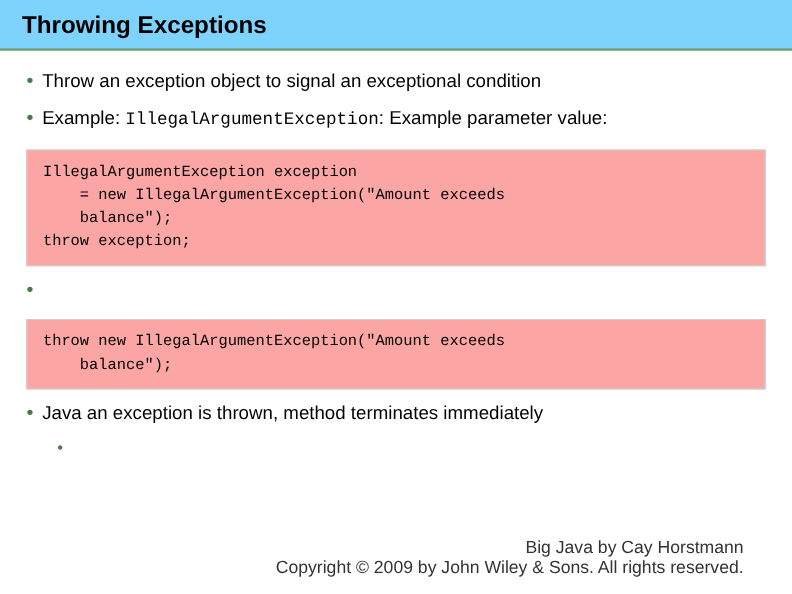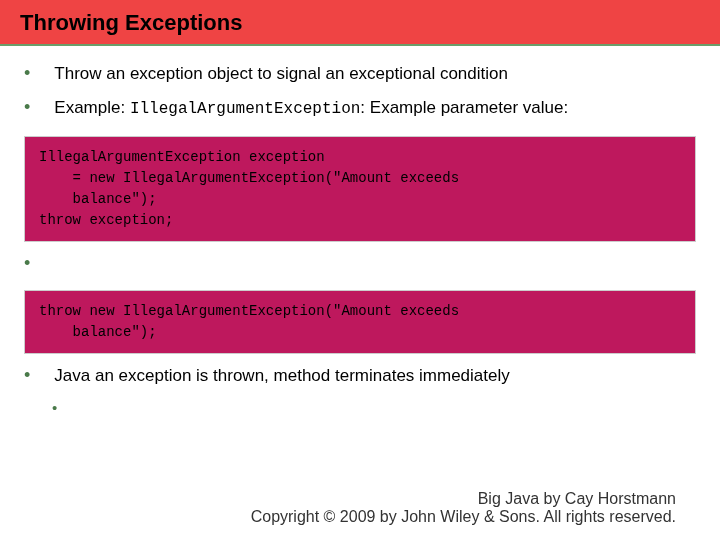--- a/index.html
+++ b/index.html
@@ -20,21 +20,21 @@
 
     .slide {
       width: 720px;
       height: 540px;
       padding: 0;
       display: flex;
       flex-direction: column;
     }
 
     .title-bar {
-      background: #ef4444;
+      background: #7dd3fc;
       padding: 10px 16px 8px 20px;
       border-bottom: 2px solid #6a9e6a;
     }
 
     .title-bar h1 {
       font-size: 22px;
       font-weight: bold;
       color: #000000;
     }
 
@@ -56,25 +56,24 @@
       color: #4a7a4a;
       font-size: 18px;
       margin-right: 8px;
       margin-top: 1px;
       flex-shrink: 0;
     }
 
     .bullet-text {
       font-size: 17px;
       line-height: 1.4;
-      margin-left: 16px;
     }
 
     .code-block {
-      background: #be185d;
+      background: #fca5a5;
       border: 1px solid #cccccc;
       font-family: 'Courier New', Courier, monospace;
       font-size: 14px;
       padding: 10px 14px;
       margin: 6px 0 10px 0;
       line-height: 1.5;
       white-space: pre;
       color: #000000;
     }
 

